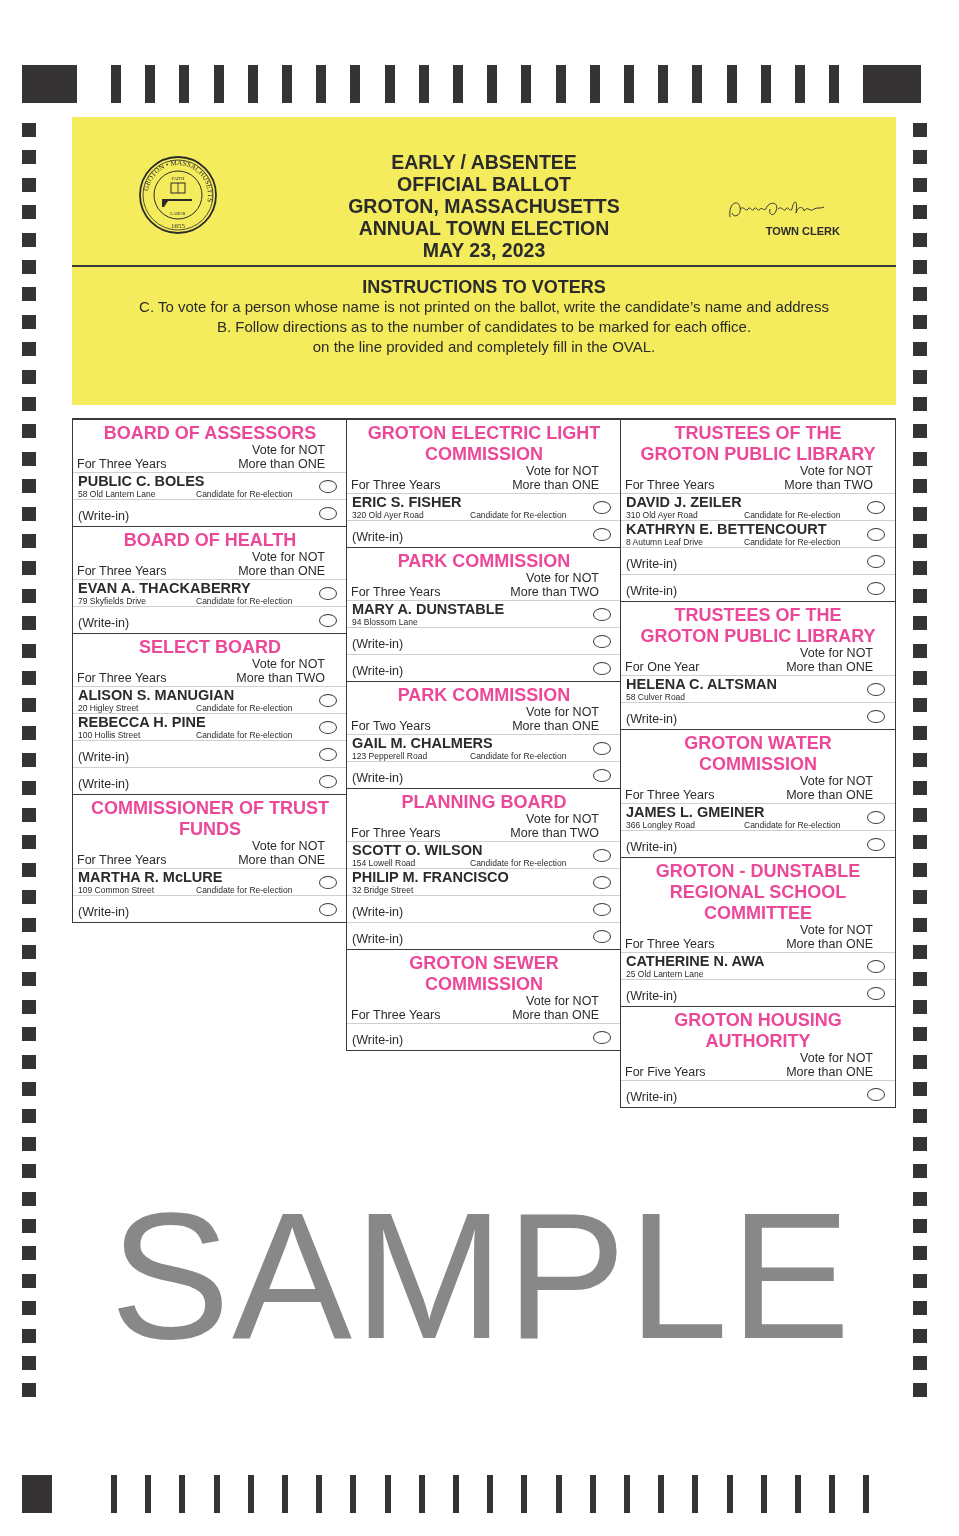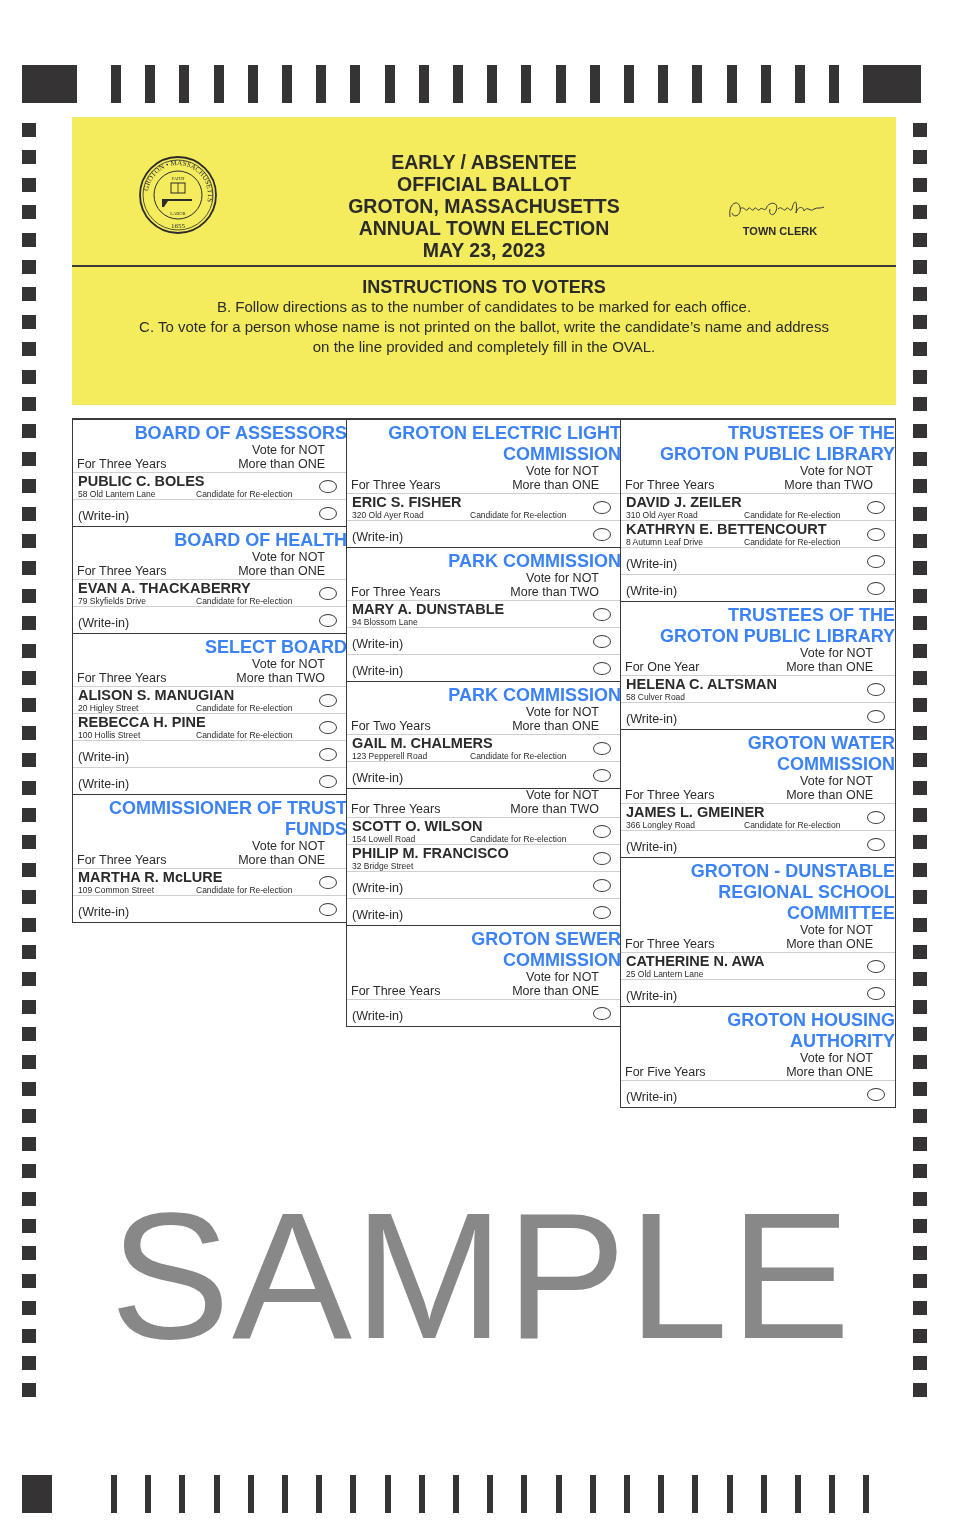--- a/index.html
+++ b/index.html
@@ -17,29 +17,29 @@
     position: absolute; left: 72px; top: 117px; width: 824px; height: 288px;
     background: #f4ec5d;
   }
   #header .divider { position: absolute; left: 0; right: 0; top: 148px; height: 2px; background: #3a3a3a; }
   #seal { position: absolute; left: 66px; top: 38px; width: 80px; height: 80px; }
   #title-block {
     position: absolute; left: 0; right: 0; top: 34px; text-align: center;
     font-weight: bold; font-size: 19.5px; line-height: 22px; color: #2b2b2b;
   }
   #signature { position: absolute; left: 652px; top: 78px; width: 120px; height: 30px; }
-  #clerk-label { position: absolute; left: 648px; top: 108px; width: 120px; text-align: center; font-size: 11px; font-weight: bold; }
+  #clerk-label { position: absolute; left: 648px; top: 108px; width: 120px; text-align: right; font-size: 11px; font-weight: bold; }
   #instructions { position: absolute; left: 0; right: 0; top: 160px; text-align: center; font-size: 15px; line-height: 20px; }
   #instructions .ititle { font-weight: bold; font-size: 18px; line-height: 20px; }
   .filled-oval { display: inline-block; width: 18px; height: 12px; border-radius: 50%; background: #2b2b2b; vertical-align: -1px; margin-left: 6px; }
 
   .col { position: absolute; top: 418px; width: 274px; border: 1.5px solid #3a3a3a; border-top: 2px solid #3a3a3a; background: #fff; }
   .race { border-bottom: 1.5px solid #3a3a3a; }
   .race:last-child { border-bottom: none; }
-  .race-title { text-align: right; font-weight: bold; font-size: 18px; line-height: 21px; padding-top: 3px; color: #3b82f6; }
+  .race-title { text-align: center; font-weight: bold; font-size: 18px; line-height: 21px; padding-top: 3px; color: #ec4899; }
   .race-meta { position: relative; height: 28px; font-size: 12.5px; line-height: 14px; border-bottom: 1px solid #cfcfcf; }
   .race-meta .term { position: absolute; left: 4px; bottom: 1px; }
   .race-meta .vote { position: absolute; right: 22px; bottom: 1px; text-align: right; }
   .row { position: relative; height: 26px; border-bottom: 1px solid #cfcfcf; }
   .row:last-child { border-bottom: none; }
   .cand-name { position: absolute; left: 5px; top: 0px; font-weight: bold; font-size: 14.5px; line-height: 17px; }
   .cand-addr { position: absolute; left: 5px; top: 16px; font-size: 8.5px; line-height: 10px; }
   .cand-note { position: absolute; left: 123px; top: 16px; font-size: 8.5px; line-height: 10px; }
   .writein { position: absolute; left: 5px; top: 9px; font-size: 12.5px; line-height: 14px; }
   .oval { position: absolute; right: 10px; top: 7px; width: 16px; height: 11px; border: 1px solid #3a3a3a; border-radius: 50%; background: #fff; }
@@ -225,22 +225,22 @@
 
   <svg id="signature" viewBox="0 0 120 30">
     <path d="M6,22 C4,8 14,4 16,12 C18,20 10,24 8,18 M16,14 C20,10 22,18 24,14 C26,10 28,18 30,14 C32,10 34,18 36,14 C38,12 40,16 42,14 C44,6 56,6 52,16 C50,22 44,20 46,14 M54,14 C58,10 60,18 62,14 C64,10 66,18 68,14 C70,4 74,4 72,18 C74,10 80,12 80,16 C84,10 86,18 90,14 C94,12 96,14 100,12" fill="none" stroke="#3a3a3a" stroke-width="1"></path>
   </svg>
   <div id="clerk-label">TOWN CLERK</div>
 
   <div class="divider"></div>
 
   <div id="instructions">
     <div class="ititle">INSTRUCTIONS TO VOTERS</div>
+    <div>C. To vote for a person whose name is not printed on the ballot, write the candidate’s name and address</div>
     <div>B. Follow directions as to the number of candidates to be marked for each office.</div>
-    <div>C. To vote for a person whose name is not printed on the ballot, write the candidate’s name and address</div>
     <div>on the line provided and completely fill in the OVAL.</div>
   </div>
 </div>
 
 <div class="col" id="col-0" style="left:72px;">
     <div class="race">
       <div class="race-title">
         <div>BOARD OF ASSESSORS</div>
       </div>
       <div class="race-meta">
@@ -384,20 +384,23 @@
         <span class="cand-addr">123 Pepperell Road</span>
         <span class="cand-note">Candidate for Re-election</span>
         <span class="oval"></span>
       </div>
       <div class="row">
         <span class="writein">(Write-in)</span>
         <span class="oval"></span>
       </div>
     </div>
     <div class="race">
+      <div class="race-title">
+        <div>PLANNING BOARD</div>
+      </div>
       <div class="race-meta">
         <span class="term">For Three Years</span>
         <span class="vote"><span>Vote for NOT</span><br><span>More than TWO</span></span>
       </div>
       <div class="row">
         <span class="cand-name">SCOTT O. WILSON</span>
         <span class="cand-addr">154 Lowell Road</span>
         <span class="cand-note">Candidate for Re-election</span>
         <span class="oval"></span>
       </div>

